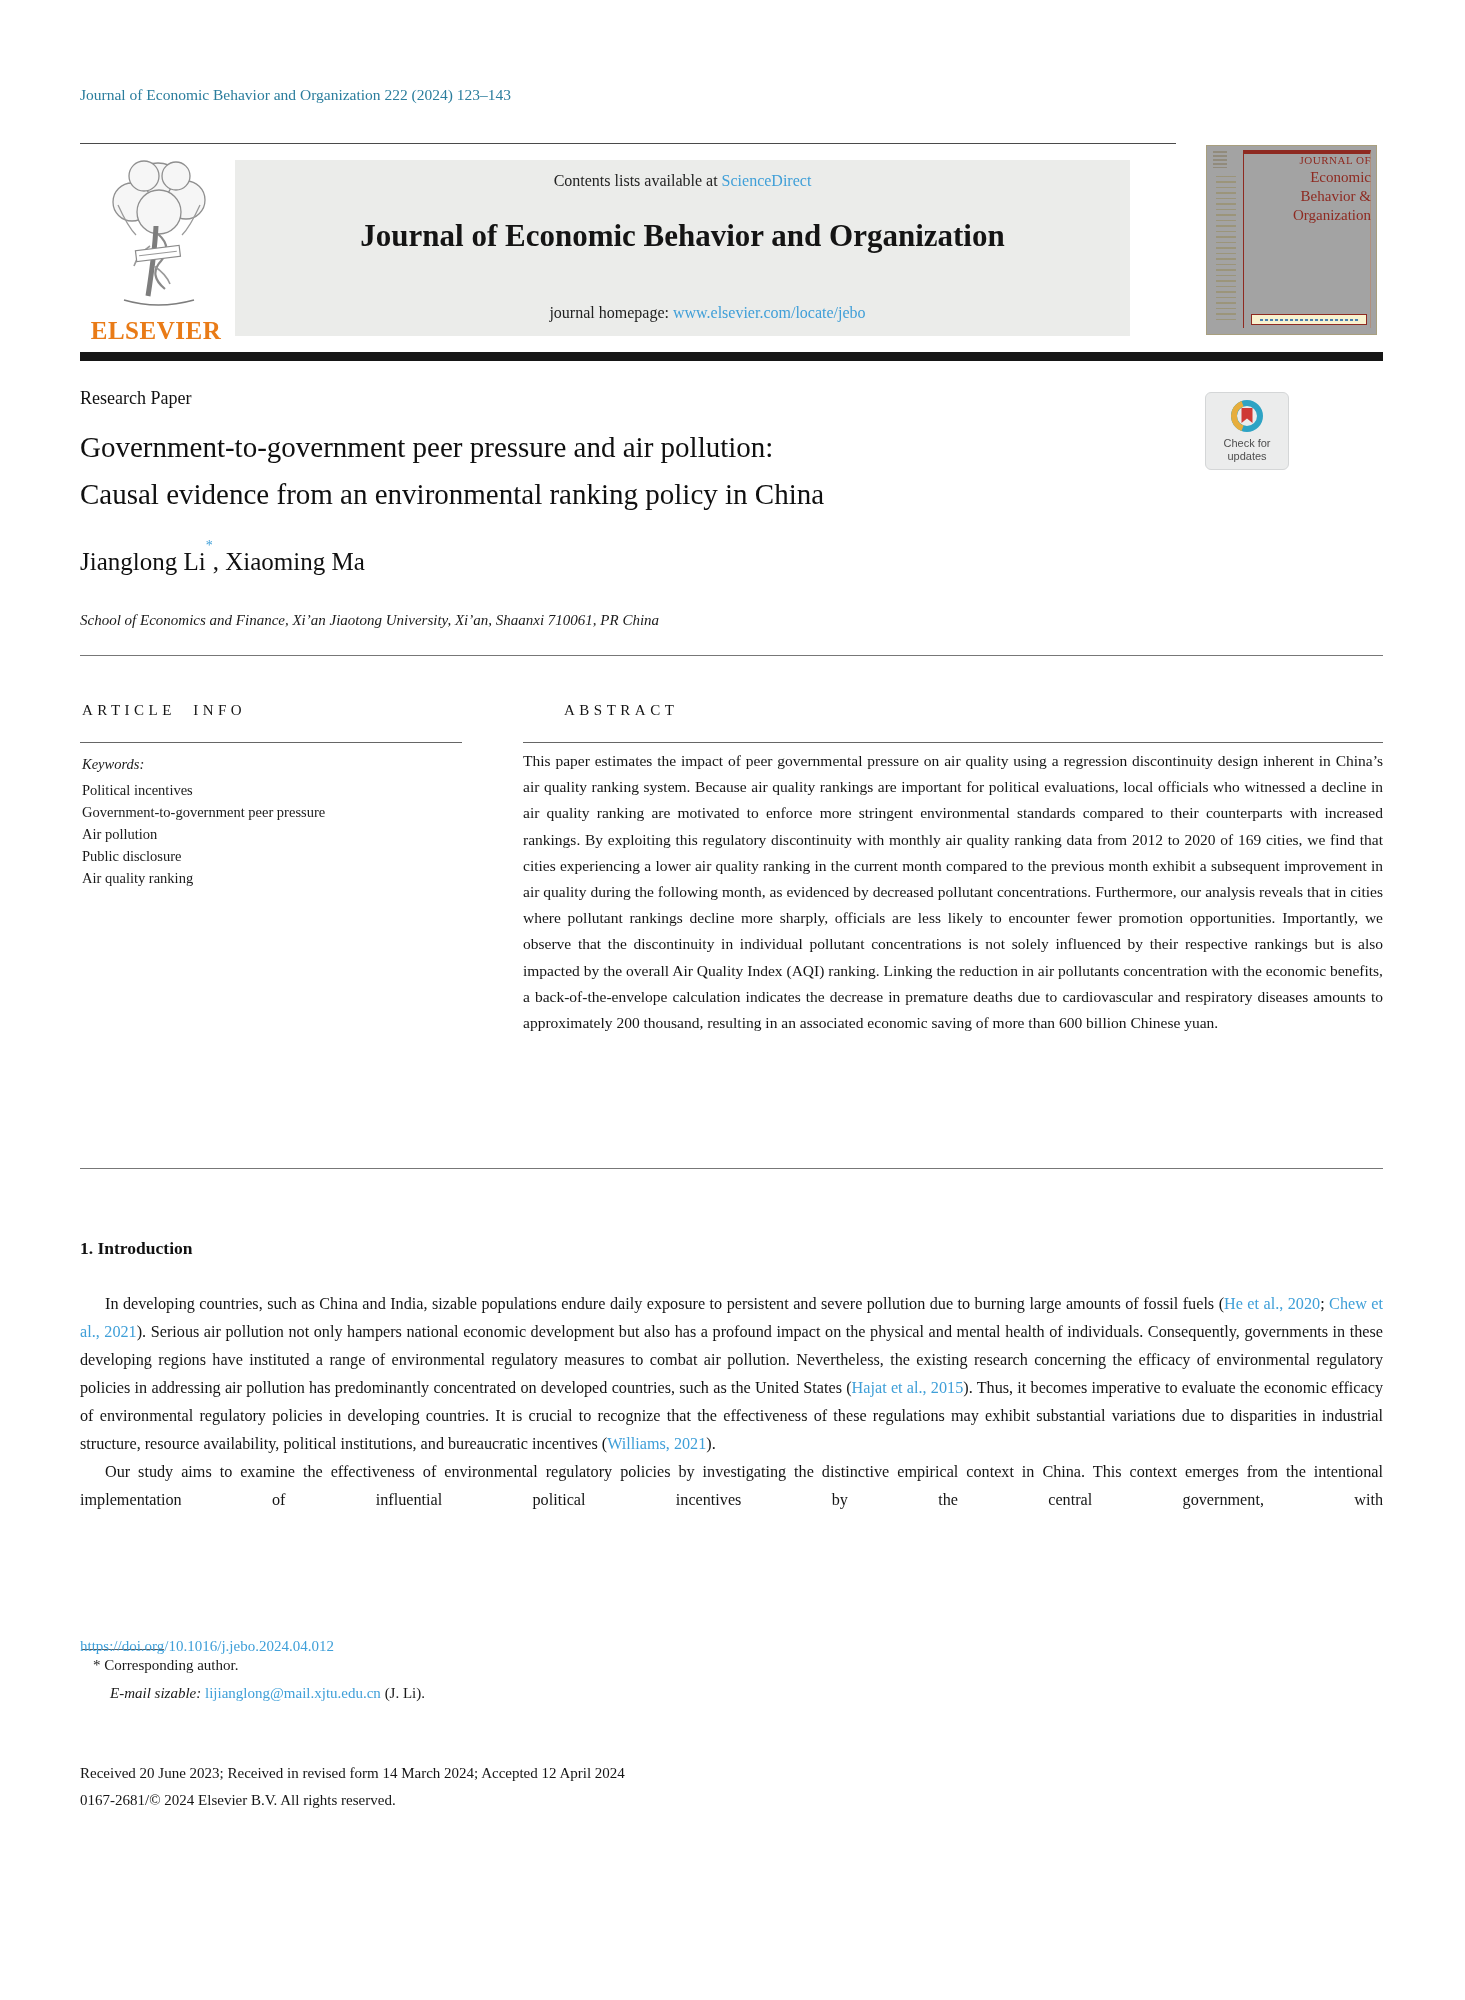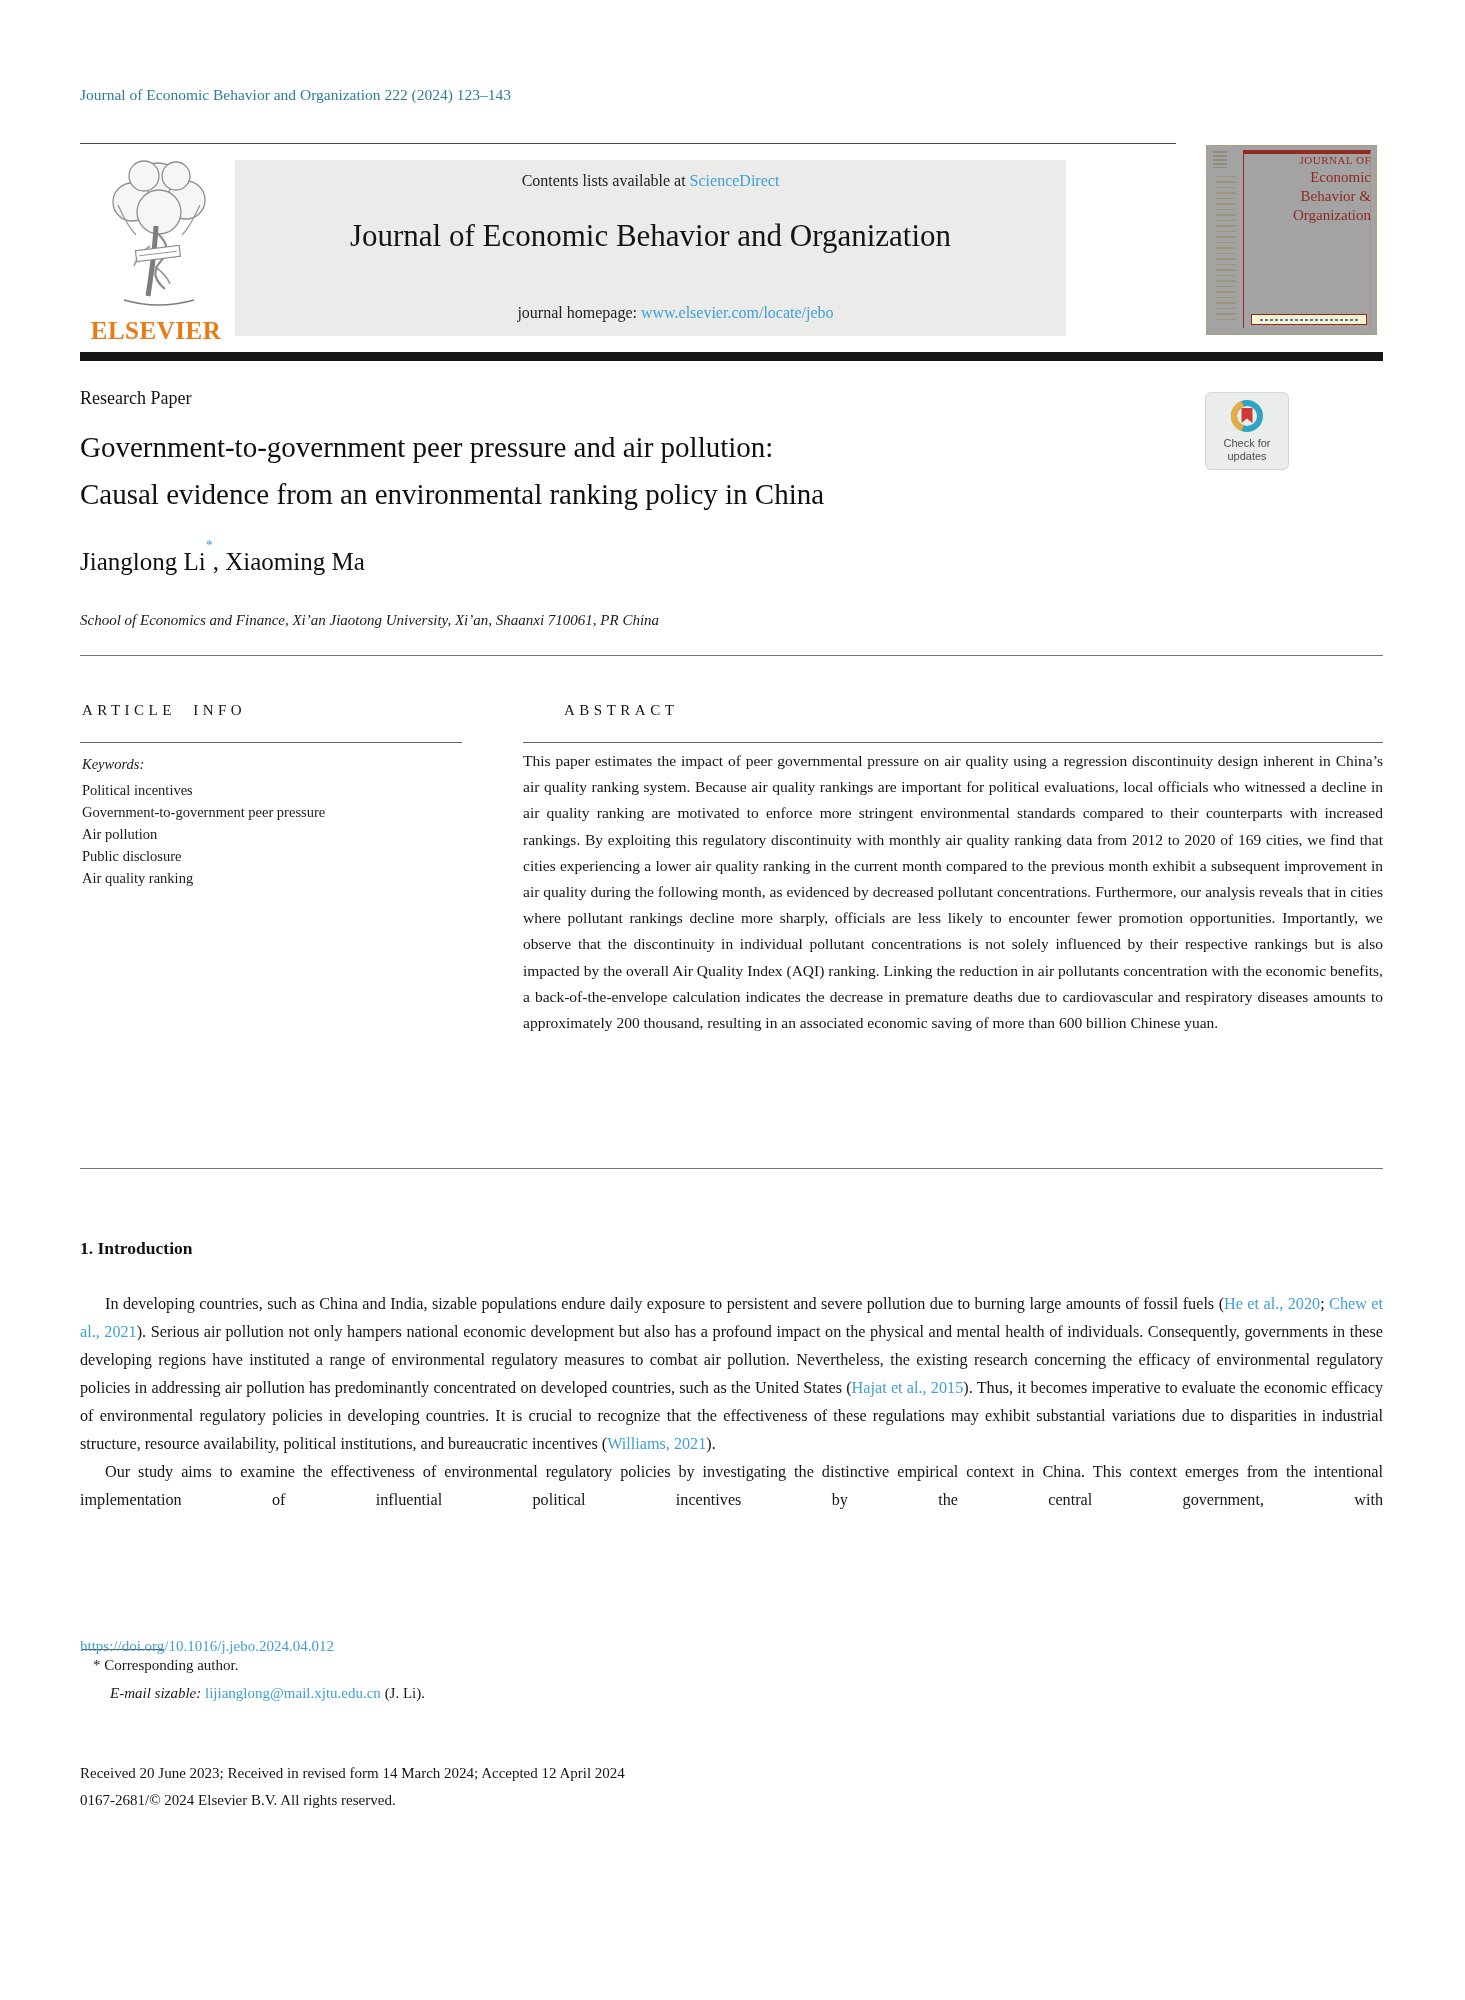--- a/index.html
+++ b/index.html
@@ -15,23 +15,23 @@
   
   .rule{background:#3a3a3a;height:1px;}
   .rule-top{top:143px;left:80px;width:1096px;background:#4a4a4a;}
   .rule-mid{top:655px;left:80px;width:1303px;background:#777;}
   .rule-bottom{top:1168px;left:80px;width:1303px;background:#777;}
   .rule-info{top:742px;left:80px;width:382px;background:#666;}
   .rule-abs{top:742px;left:523px;width:860px;background:#666;}
   .rule-foot{top:1649px;left:82px;width:82px;background:#555;}
 
   
-  .banner{top:160px;left:235px;width:831px;height:176px;background:#ebecea;}
+  .banner{top:160px;left:235px;width:895px;height:176px;background:#ebecea;}
   .banner .contents{position:absolute;top:12px;left:0;width:100%;text-align:center;font-size:16px;color:#222;}
-  .banner .jtitle{position:absolute;top:58px;left:0;width:100%;text-align:center;font-size:31px;color:#141414;}
+  .banner .jtitle{position:absolute;top:58px;left:0;width:100%;text-align:center;font-size:31px;color:#141414;font-weight:bold;}
   .banner .homepage{position:absolute;bottom:14px;left:0;width:100%;text-align:center;font-size:16px;color:#222;margin-left:25px;}
   .link{color:#3f9fd8;text-decoration:none;cursor:pointer;}
 
   
   .tree{top:150px;left:88px;}
   .elsevier-word{top:317px;left:80px;width:152px;text-align:center;font-size:25px;font-weight:bold;color:#e97b17;letter-spacing:0.5px;}
 
   
   .cover{top:145px;left:1206px;width:171px;height:190px;background:#a3a3a3;border:1px solid #a89f7e;box-sizing:border-box;}
   .cover-mark{position:absolute;top:5px;left:6px;width:14px;height:17px;

